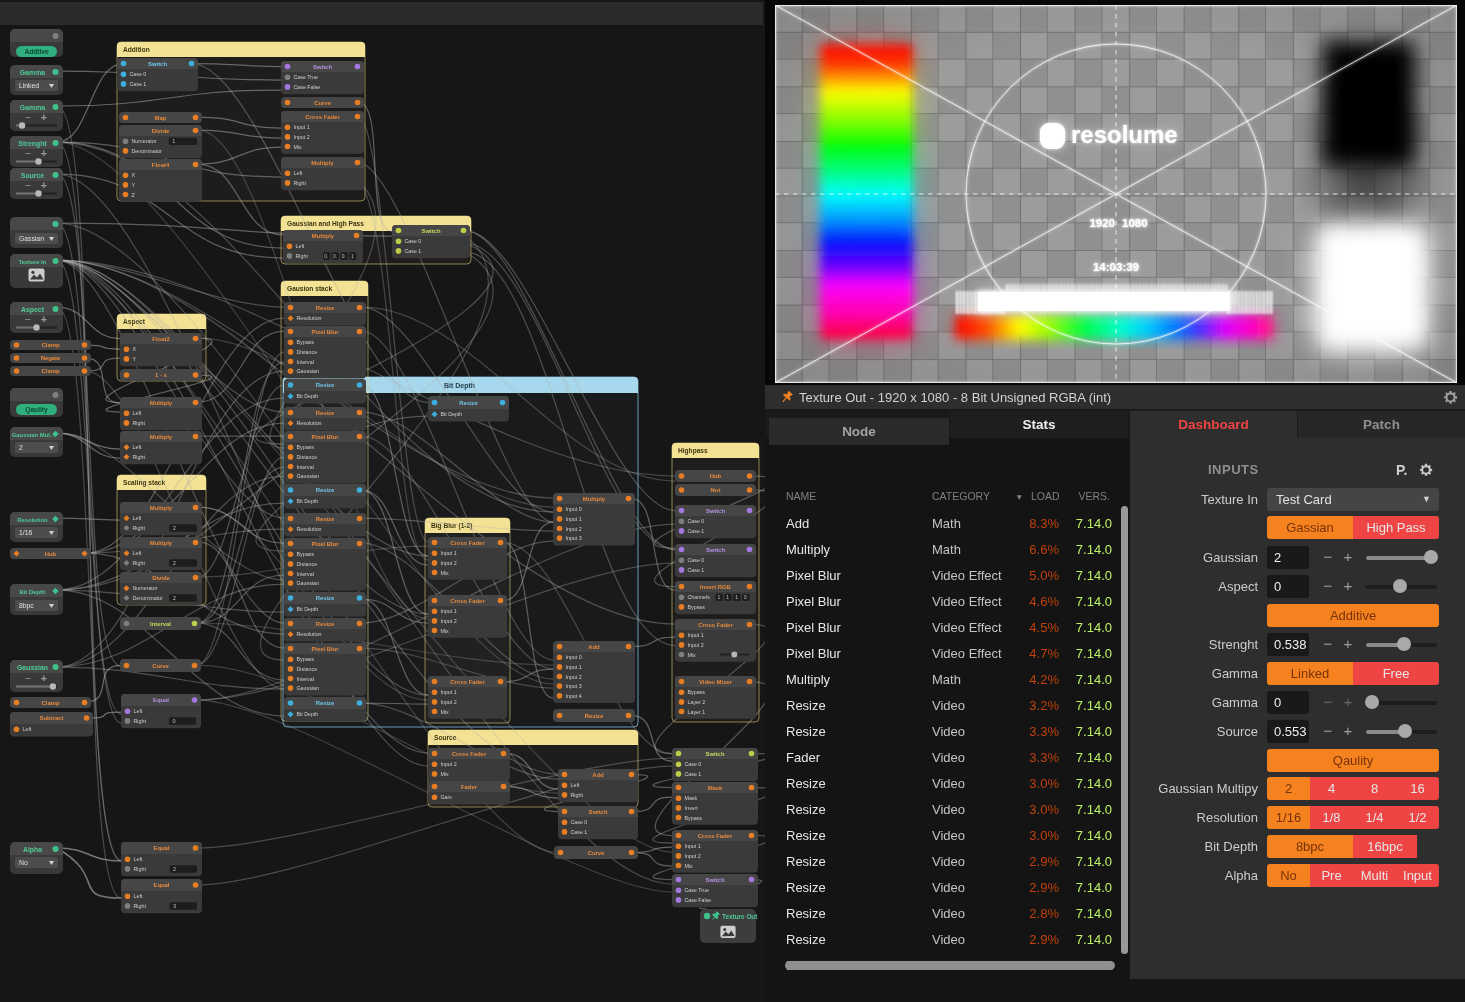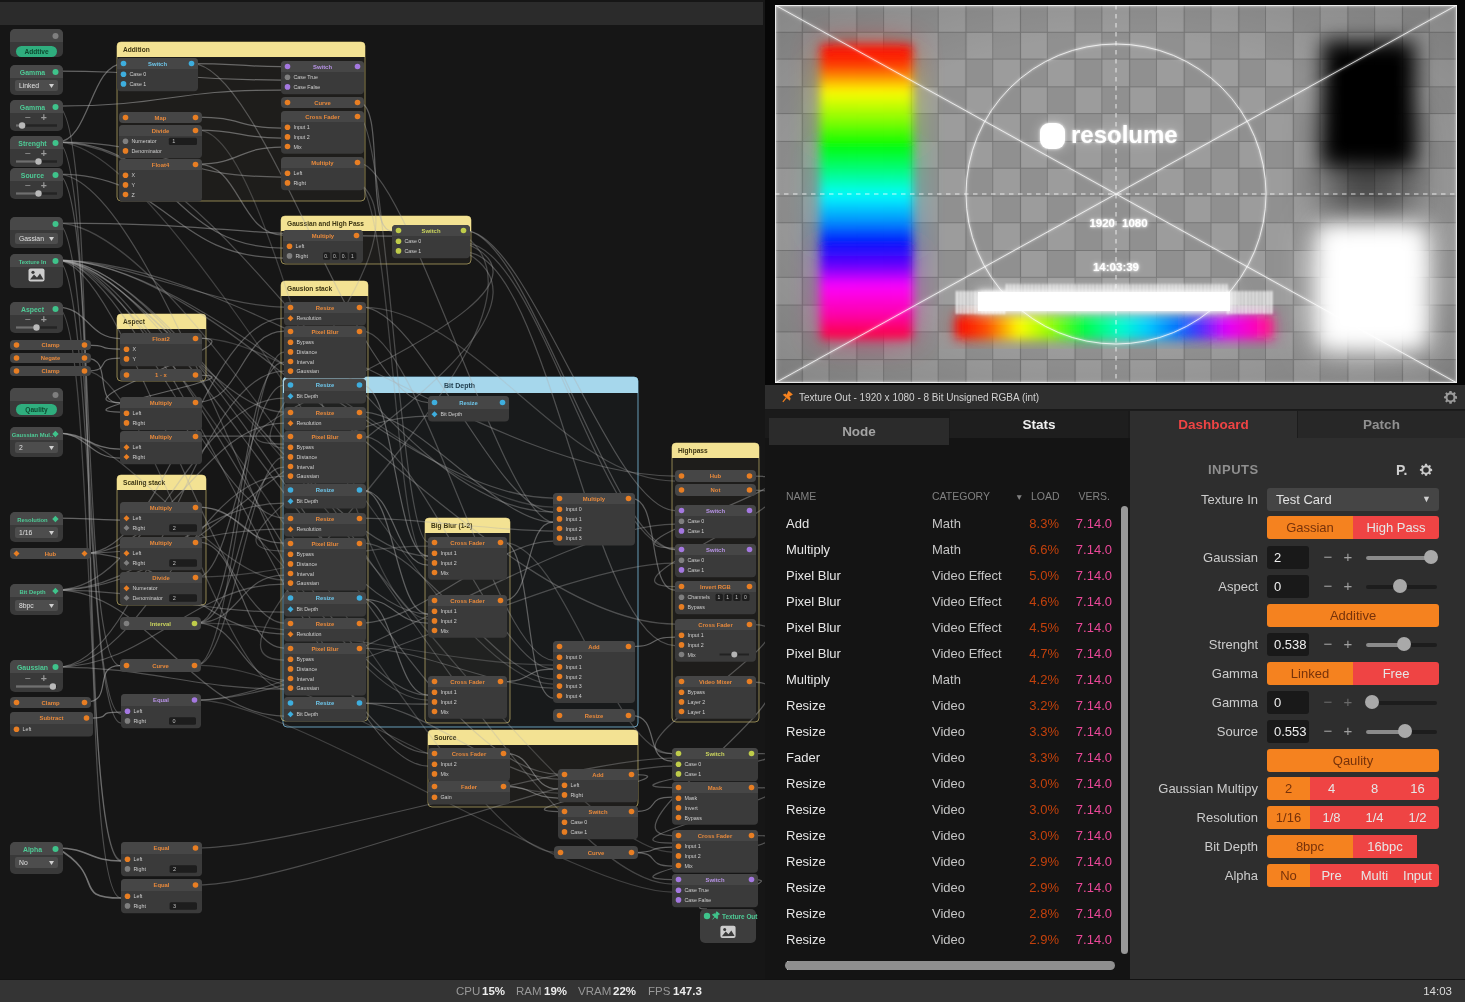--- a/index.html
+++ b/index.html
@@ -1,32 +1,32 @@
 <!DOCTYPE html>
 <html><head><meta charset="utf-8"><style>
 * { margin:0; padding:0; box-sizing:border-box; }
 html,body { width:1465px; height:1002px; overflow:hidden; background:#141414; font-family:"Liberation Sans", sans-serif; }
 #root { position:absolute; width:1465px; height:1002px; }
 .abs { position:absolute; }
 #preview { left:765px; top:0; width:700px; height:385px; background:#070707; }
-#texbar { left:765px; top:385px; width:700px; height:25px; background:#2e2e2e; border-bottom:1px solid #191919; color:#d2d2d2; font-size:10px; line-height:25px; }
+#texbar { left:765px; top:385px; width:700px; height:25px; background:#2e2e2e; border-bottom:1px solid #191919; color:#d2d2d2; font-size:13px; line-height:25px; }
 #texbar .pin { position:absolute; left:13px; top:4px; }
 #texbar .t { position:absolute; left:34px; }
 #tabsL { left:765px; top:410px; width:365px; height:28px; background:#1a1a1a; }
 #tabsR { left:1130px; top:410px; width:335px; height:28px; background:#1c1c1c; }
 .tab { position:absolute; top:1px; height:27px; font-size:13.5px; font-weight:bold; text-align:center; line-height:27px; }
 #stats { left:765px; top:438px; width:365px; height:541px; background:#1e1e1e; }
 #search { position:absolute; left:14px; top:11px; width:339px; height:23px; background:#141414; border-radius:3px; }
 #search .cnt { position:absolute; right:13px; top:3px; color:#7d7d7d; font-size:12.5px; }
 .thead { position:absolute; top:490px; color:#818181; font-size:10.5px; }
 .trow { position:absolute; left:0; width:365px; height:26px; font-size:13px; line-height:26px; }
 .tn { position:absolute; left:21px; color:#e6e6e6; }
 .tc { position:absolute; left:167px; color:#c4c4c4; }
 .tl { position:absolute; right:71px; color:#c2410c; }
-.tv { position:absolute; right:18px; color:#ec4899; }
+.tv { position:absolute; right:18px; color:#bef264; }
 #hscroll { left:785px; top:961px; width:330px; height:9px; background:#8f8f8f; border-radius:5px; }
 #vscroll { left:1121px; top:506px; width:7px; height:448px; background:#999999; border-radius:4px; }
 #dash { left:1130px; top:438px; width:335px; height:541px; background:#2e2e2e; }
 .inputs-h { position:absolute; left:1208px; top:462px; color:#8f8f8f; font-size:13px; font-weight:bold; letter-spacing:0.5px; }
 .picons { position:absolute; left:1396px; top:462px; color:#cfcfcf; font-size:14px; font-weight:bold; }
 .gicon { position:absolute; }
 .lbl { position:absolute; width:128px; left:1130px; text-align:right; color:#cccccc; font-size:13px; height:23px; line-height:23px; }
 .dd { position:absolute; left:1267px; width:172px; height:23px; background:#454545; border-radius:3px; color:#e2e2e2; font-size:13px; line-height:23px; padding-left:9px; }
 .ddar { position:absolute; right:8px; font-size:9px; color:#d0d0d0; }
 .segwrap { position:absolute; left:1267px; width:172px; height:23px; border-radius:3px; overflow:hidden; display:flex; }
@@ -1286,23 +1286,12 @@
       <div class="seg on" style="width:86.0px">8bpc</div>
       <div class="seg" style="width:64px">16bpc (float)</div>
     </div>
     <div class="lbl" style="top:864px">Alpha</div>
     <div class="segwrap" style="top:864px">
       <div class="seg on" style="width:43.0px">No</div>
       <div class="seg" style="width:43.0px">Pre</div>
       <div class="seg" style="width:43.0px">Multi</div>
       <div class="seg" style="width:43.0px">Input</div>
     </div>
-<div class="abs" id="statusbar">
-  <span style="position:absolute;left:456px">CPU</span>
-      <b style="position:absolute;left:482px">15%</b>
-  <span style="position:absolute;left:516px">RAM</span>
-      <b style="position:absolute;left:544px">19%</b>
-  <span style="position:absolute;left:578px">VRAM</span>
-      <b style="position:absolute;left:613px">22%</b>
-  <span style="position:absolute;left:648px">FPS</span>
-      <b style="position:absolute;left:673px">147.3</b>
-  <span id="clock">14:03</span>
-</div>
 </div>
 </body></html>

